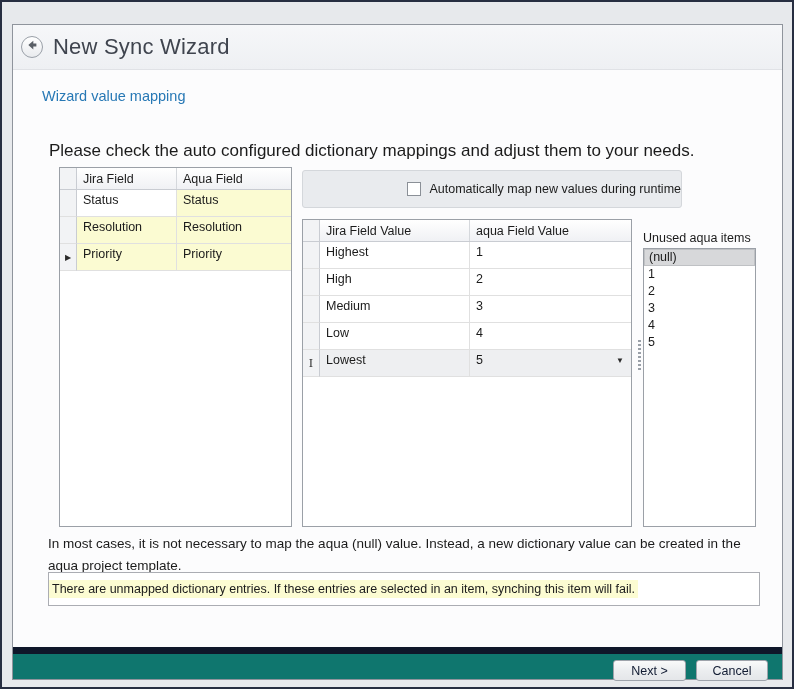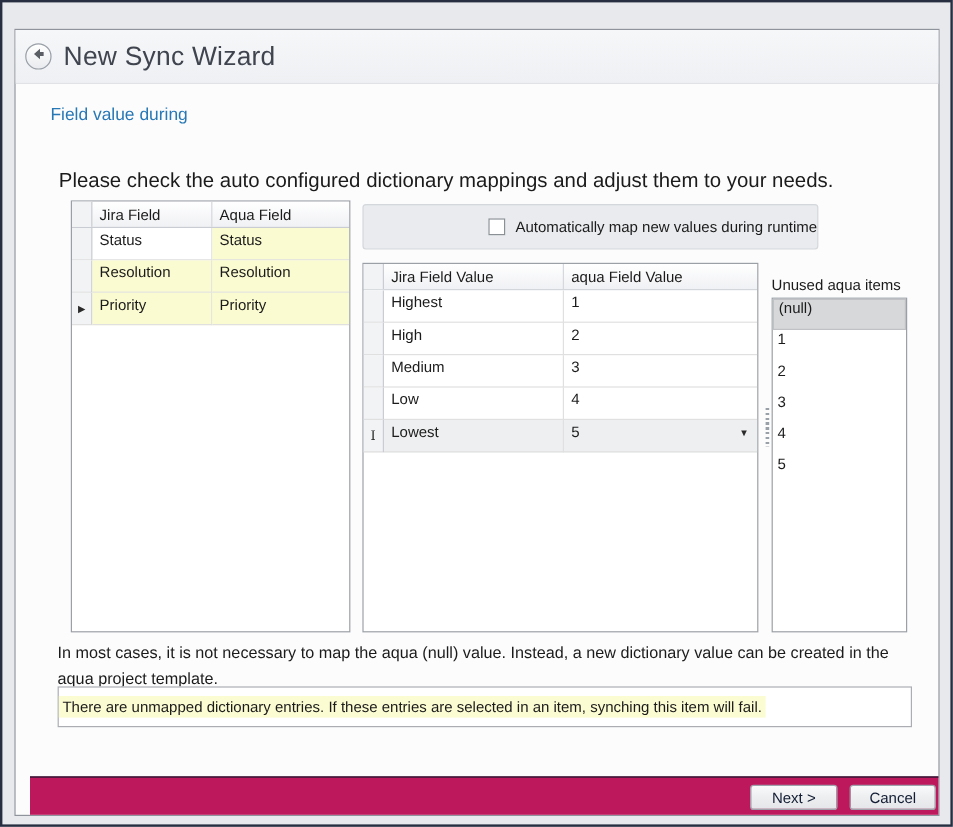--- a/index.html
+++ b/index.html
@@ -86,37 +86,37 @@
   .splitter-grip {
     position:absolute; left:625px; top:315px; width:3px; height:32px;
     background:repeating-linear-gradient(#9aa0a8 0 2px, transparent 2px 4px);
   }
 
   .unused-label { position:absolute; left:630px; top:206px; font-size:12.5px; color:#1b1b1b; }
   .unused-list {
     position:absolute; left:630px; top:223px; width:113px; height:279px;
     background:#ffffff; border:1px solid #9ba0a7;
   }
-  .u-item { height:26px; font-size:12.5px; color:#1b1b1b; padding:1px 0 0 4px; cursor:default; }
+  .u-item { height:17px; font-size:12.5px; color:#1b1b1b; padding:1px 0 0 4px; cursor:default; }
   .u-item.sel { background:#d7d8da; border:1px solid #bfc1c4; padding-top:0; }
 
   .hint {
     position:absolute; left:35px; top:508px; width:716px;
     font-size:13.5px; color:#1b1b1b; line-height:1.6;
   }
   .warning-box {
     position:absolute; left:35px; top:547px; width:712px; height:34px;
     background:#ffffff; border:1px solid #abadb3;
     display:flex; align-items:center; 
   }
   .warning-text { font-size:12.5px; color:#1b1b1b; background:#fcfcd2; padding:2px 3px; }
 
   .dlg-footer {
-    position:absolute; left:12px; right:0; bottom:0; height:32px;
-    background:#be185d; border-top:1px solid #0f172a;
+    position:absolute; left:0; right:0; bottom:0; height:32px;
+    background:#0f766e; border-top:7px solid #0f172a;
   }
   .btn {
     position:absolute; top:6px; height:21px;
     background:linear-gradient(#f9fafa,#eceef0 50%,#e4e6e9);
     border:1px solid #9ea3ab; border-radius:3px;
     font-family:"Liberation Sans", sans-serif; font-size:12.5px; color:#121c33; cursor:pointer;
   }
   #btn-next { left:600px; width:73px; }
   #btn-cancel { left:683px; width:72px; }
 </style>
@@ -130,21 +130,21 @@
       <div class="back-btn">
         <span>
           <svg width="14" height="14" viewBox="0 0 16 16">
               <path d="M9.5 3 L3.8 8 L9.5 13 L9.5 9.8 L13 9.8 L13 6.2 L9.5 6.2 Z" fill="#5a5f66"></path>
             </svg>
         </span>
       </div>
       <div class="dlg-title">New Sync Wizard</div>
     </div>
 
-    <div class="section-title">Field value during</div>
+    <div class="section-title">Wizard value mapping</div>
     <div class="instruction">Please check the auto configured dictionary mappings and adjust them to your needs.</div>
 
     <div class="grid" id="field-table">
       <div class="g-hrow">
         <div class="g-rowhdr" style="border-bottom:none;"></div>
         <div class="g-hcell h1">Jira Field</div>
         <div class="g-hcell h2">Aqua Field</div>
       </div>
       <div class="g-row">
         <div class="g-rowhdr"></div>

